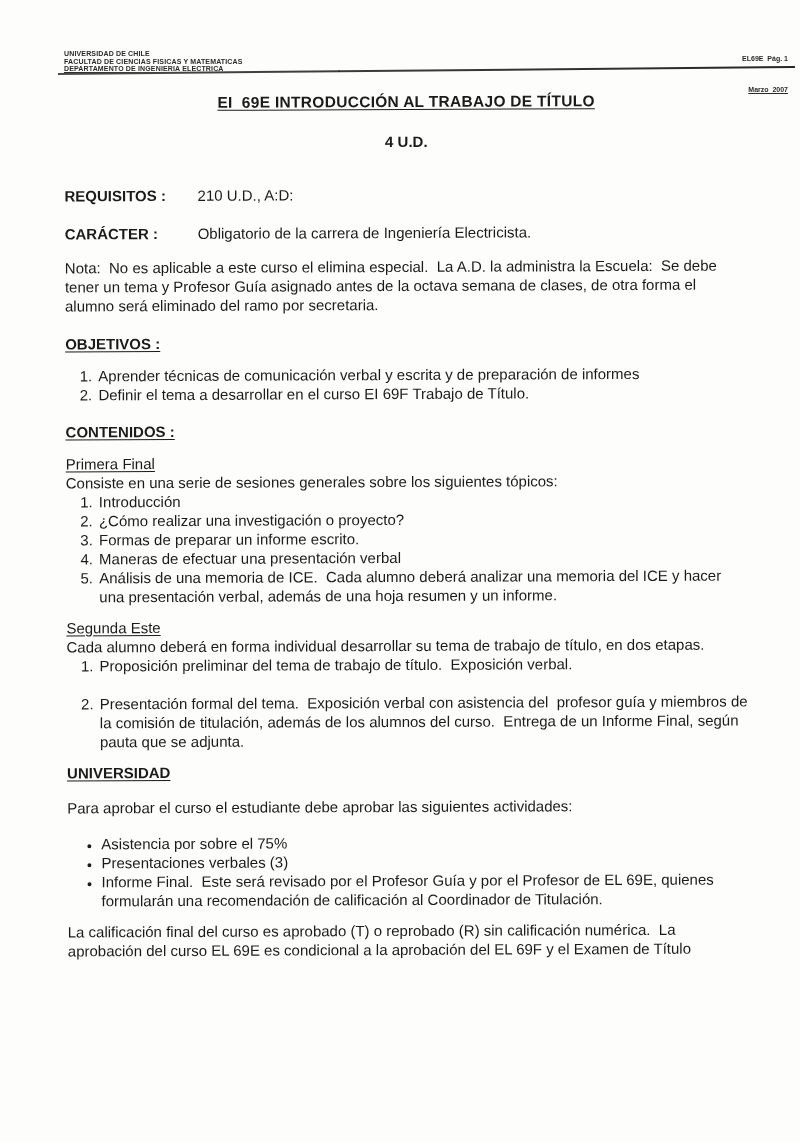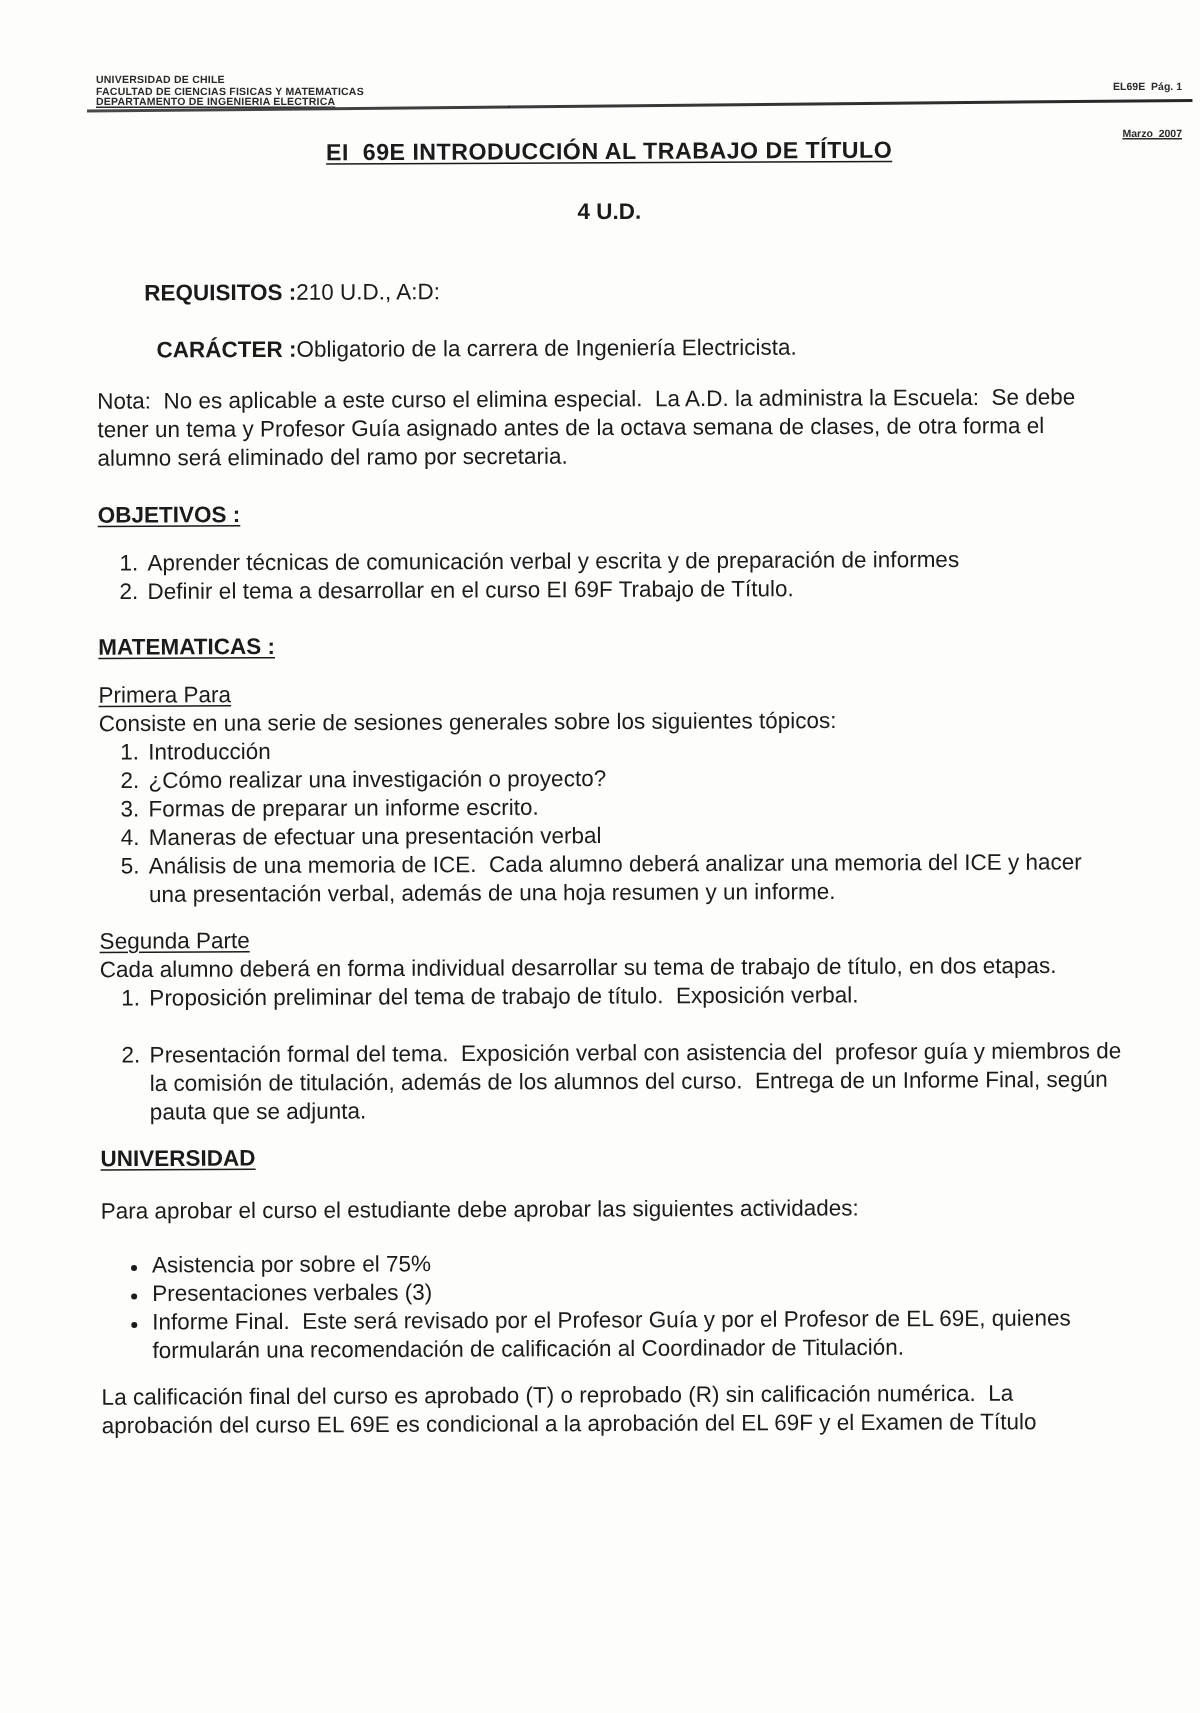--- a/index.html
+++ b/index.html
@@ -45,21 +45,21 @@
   }
   .pre{white-space:pre-wrap;}
   .doc-title{
     margin-top:14px;text-align:center;
     font-weight:bold;font-size:15.5px;letter-spacing:.3px;
   }
   .doc-title span{text-decoration:underline;text-underline-offset:2px;}
   .doc-ud{margin-top:21px;text-align:center;font-weight:bold;font-size:15px;}
   .kv{display:flex;margin-top:34px;}
   .kv + .kv{margin-top:19px;}
-  .kv .k{flex:0 0 133px;font-weight:bold;text-align:right;}
+  .kv .k{flex:0 0 133px;font-weight:bold;}
   .para{margin-top:15px;}
   .sec-head{margin-top:19px;font-weight:bold;}
   .sec-head span{text-decoration:underline;text-underline-offset:2px;}
   .sub-head{text-decoration:underline;text-underline-offset:2px;}
   ol.num{margin:13px 0 0 0;padding:0 0 0 31px;}
   ol.num li{padding-left:2px;}
   ol.num2{margin:0;padding:0 0 0 31px;}
   ol.num2 li{padding-left:2px;}
   ol.num2 li + li{margin-top:19px;}
   .mt13{margin-top:13px;}
@@ -112,37 +112,37 @@
 
     <div class="sec-head">
       <span>OBJETIVOS :</span>
     </div>
     <ol class="num">
       <li class="pre">Aprender técnicas de comunicación verbal y escrita y de preparación de informes</li>
       <li class="pre">Definir el tema a desarrollar en el curso EI 69F Trabajo de Título.</li>
     </ol>
 
     <div class="sec-head mt18">
-      <span>MATEMATICAS :</span>
+      <span>CONTENIDOS :</span>
     </div>
 
     <div class="mt13">
-      <span class="sub-head">Primera Para</span>
+      <span class="sub-head">Primera Final</span>
     </div>
     <div class="pre">Consiste en una serie de sesiones generales sobre los siguientes tópicos:</div>
     <ol class="num" style="margin-top:0">
       <li class="pre">Introducción</li>
       <li class="pre">¿Cómo realizar una investigación o proyecto?</li>
       <li class="pre">Formas de preparar un informe escrito.</li>
       <li class="pre">Maneras de efectuar una presentación verbal</li>
       <li class="pre">Análisis de una memoria de ICE.  Cada alumno deberá analizar una memoria del ICE y hacer una presentación verbal, además de una hoja resumen y un informe.</li>
     </ol>
 
     <div class="mt12" style="margin-top:12px">
-      <span class="sub-head">Segunda Parte</span>
+      <span class="sub-head">Segunda Este</span>
     </div>
     <div class="pre">Cada alumno deberá en forma individual desarrollar su tema de trabajo de título, en dos etapas.</div>
     <ol class="num2">
       <li class="pre">Proposición preliminar del tema de trabajo de título.  Exposición verbal.</li>
       <li class="pre">Presentación formal del tema.  Exposición verbal con asistencia del  profesor guía y miembros de la comisión de titulación, además de los alumnos del curso.  Entrega de un Informe Final, según pauta que se adjunta.</li>
     </ol>
 
     <div class="sec-head mt12">
       <span>UNIVERSIDAD</span>
     </div>

